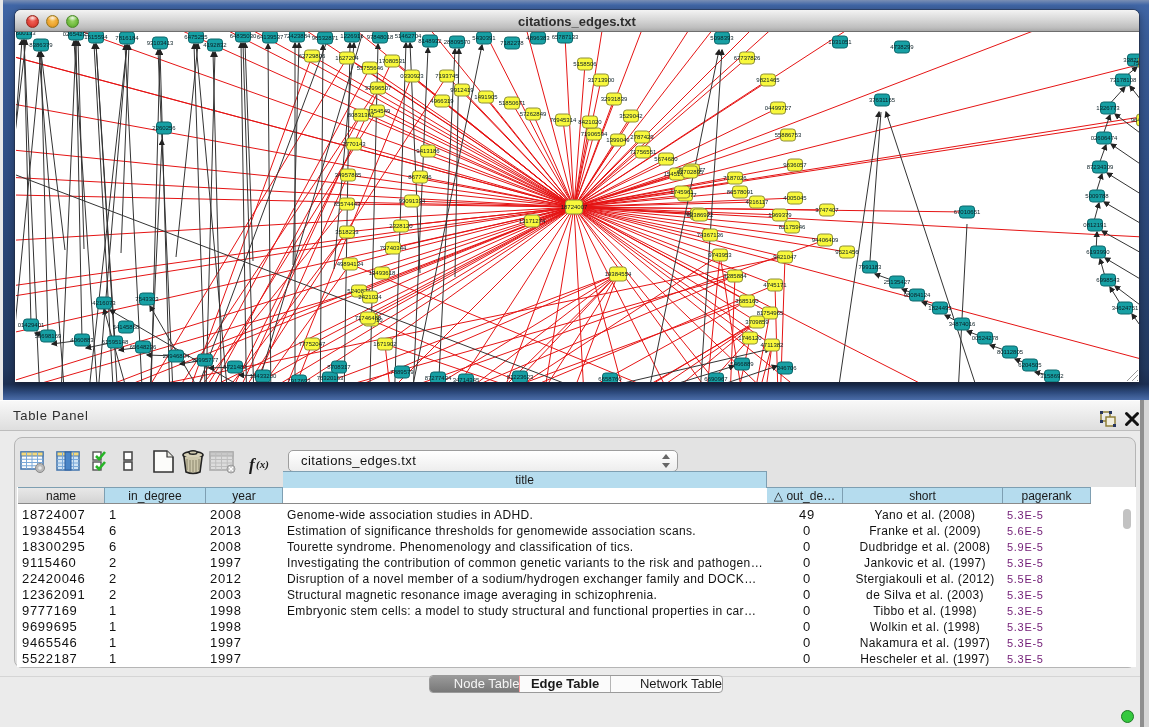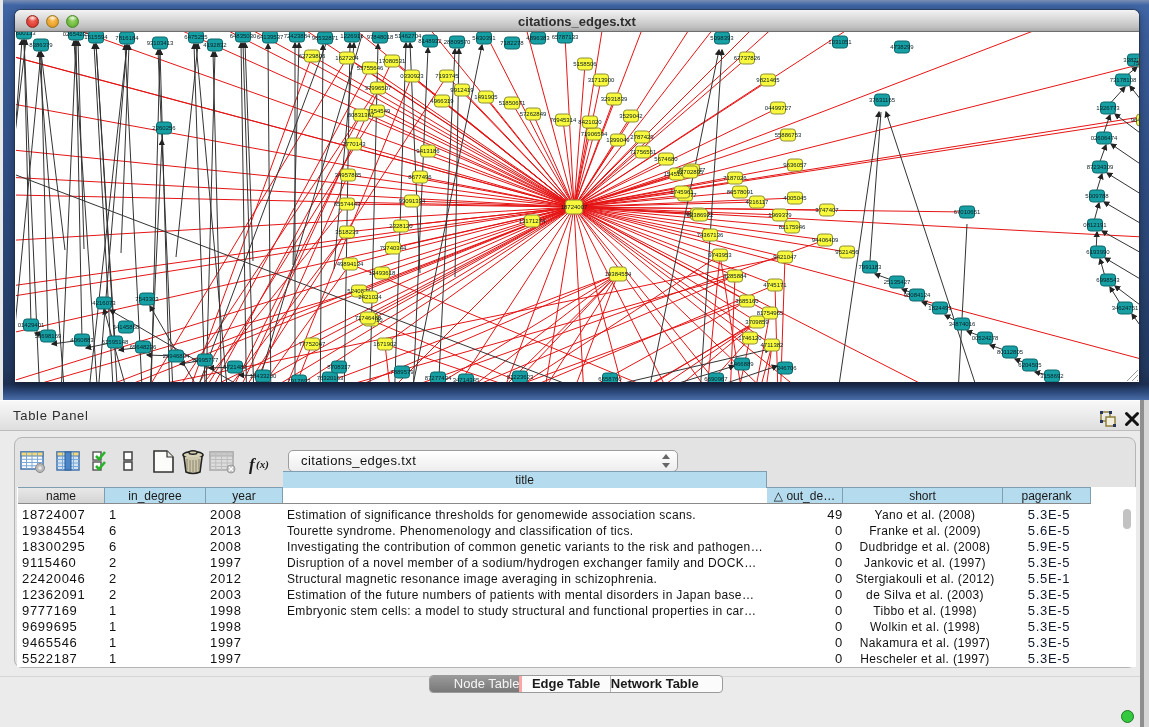--- a/index.html
+++ b/index.html
@@ -722,29 +722,29 @@
     <div style="height:16px;line-height:16px;overflow:hidden;white-space:nowrap">2008</div>
     <div style="height:16px;line-height:16px;overflow:hidden;white-space:nowrap">1997</div>
     <div style="height:16px;line-height:16px;overflow:hidden;white-space:nowrap">2012</div>
     <div style="height:16px;line-height:16px;overflow:hidden;white-space:nowrap">2003</div>
     <div style="height:16px;line-height:16px;overflow:hidden;white-space:nowrap">1998</div>
     <div style="height:16px;line-height:16px;overflow:hidden;white-space:nowrap">1998</div>
     <div style="height:16px;line-height:16px;overflow:hidden;white-space:nowrap">1997</div>
     <div style="height:16px;line-height:16px;overflow:hidden;white-space:nowrap">1997</div>
   </div>
 <div style="position:absolute;left:287px;top:507px;width:480px;font-size:12px;letter-spacing:0.35px;color:#111;text-align:left">
+    <div style="height:16px;line-height:16px;overflow:hidden;white-space:nowrap">Genome-wide association studies in ADHD.</div>
     <div style="height:16px;line-height:16px;overflow:hidden;white-space:nowrap">Estimation of significance thresholds for genomewide association scans.</div>
     <div style="height:16px;line-height:16px;overflow:hidden;white-space:nowrap">Tourette syndrome. Phenomenology and classification of tics.</div>
     <div style="height:16px;line-height:16px;overflow:hidden;white-space:nowrap">Investigating the contribution of common genetic variants to the risk and pathogen…</div>
     <div style="height:16px;line-height:16px;overflow:hidden;white-space:nowrap">Disruption of a novel member of a sodium/hydrogen exchanger family and DOCK…</div>
     <div style="height:16px;line-height:16px;overflow:hidden;white-space:nowrap">Structural magnetic resonance image averaging in schizophrenia.</div>
-    <div style="height:16px;line-height:16px;overflow:hidden;white-space:nowrap">Estimation of the future numbers of patients with mental disorders in Japan base…</div>
     <div style="height:16px;line-height:16px;overflow:hidden;white-space:nowrap">Embryonic stem cells: a model to study structural and functional properties in car…</div>
   </div>
-<div style="position:absolute;left:771px;top:507px;width:72px;font-size:13px;letter-spacing:0.7px;color:#111;text-align:right">
+<div style="position:absolute;left:771px;top:507px;width:72px;font-size:13px;letter-spacing:0.7px;color:#111;text-align:center">
     <div style="height:16px;line-height:16px;overflow:hidden;white-space:nowrap">49</div>
     <div style="height:16px;line-height:16px;overflow:hidden;white-space:nowrap">0</div>
     <div style="height:16px;line-height:16px;overflow:hidden;white-space:nowrap">0</div>
     <div style="height:16px;line-height:16px;overflow:hidden;white-space:nowrap">0</div>
     <div style="height:16px;line-height:16px;overflow:hidden;white-space:nowrap">0</div>
     <div style="height:16px;line-height:16px;overflow:hidden;white-space:nowrap">0</div>
     <div style="height:16px;line-height:16px;overflow:hidden;white-space:nowrap">0</div>
     <div style="height:16px;line-height:16px;overflow:hidden;white-space:nowrap">0</div>
     <div style="height:16px;line-height:16px;overflow:hidden;white-space:nowrap">0</div>
     <div style="height:16px;line-height:16px;overflow:hidden;white-space:nowrap">0</div>
@@ -754,44 +754,44 @@
     <div style="height:16px;line-height:16px;overflow:hidden;white-space:nowrap">Franke et al. (2009)</div>
     <div style="height:16px;line-height:16px;overflow:hidden;white-space:nowrap">Dudbridge et al. (2008)</div>
     <div style="height:16px;line-height:16px;overflow:hidden;white-space:nowrap">Jankovic et al. (1997)</div>
     <div style="height:16px;line-height:16px;overflow:hidden;white-space:nowrap">Stergiakouli et al. (2012)</div>
     <div style="height:16px;line-height:16px;overflow:hidden;white-space:nowrap">de Silva et al. (2003)</div>
     <div style="height:16px;line-height:16px;overflow:hidden;white-space:nowrap">Tibbo et al. (1998)</div>
     <div style="height:16px;line-height:16px;overflow:hidden;white-space:nowrap">Wolkin et al. (1998)</div>
     <div style="height:16px;line-height:16px;overflow:hidden;white-space:nowrap">Nakamura et al. (1997)</div>
     <div style="height:16px;line-height:16px;overflow:hidden;white-space:nowrap">Hescheler et al. (1997)</div>
   </div>
-<div style="position:absolute;left:1007px;top:507px;width:84px;font-size:13px;letter-spacing:0.7px;color:#0f172a;text-align:center">
+<div style="position:absolute;left:1007px;top:507px;width:84px;font-size:11px;letter-spacing:0.7px;color:#701a75;text-align:left">
     <div style="height:16px;line-height:16px;overflow:hidden;white-space:nowrap">5.3E-5</div>
     <div style="height:16px;line-height:16px;overflow:hidden;white-space:nowrap">5.6E-5</div>
     <div style="height:16px;line-height:16px;overflow:hidden;white-space:nowrap">5.9E-5</div>
     <div style="height:16px;line-height:16px;overflow:hidden;white-space:nowrap">5.3E-5</div>
-    <div style="height:16px;line-height:16px;overflow:hidden;white-space:nowrap">5.5E-1</div>
+    <div style="height:16px;line-height:16px;overflow:hidden;white-space:nowrap">5.5E-8</div>
     <div style="height:16px;line-height:16px;overflow:hidden;white-space:nowrap">5.3E-5</div>
     <div style="height:16px;line-height:16px;overflow:hidden;white-space:nowrap">5.3E-5</div>
     <div style="height:16px;line-height:16px;overflow:hidden;white-space:nowrap">5.3E-5</div>
     <div style="height:16px;line-height:16px;overflow:hidden;white-space:nowrap">5.3E-5</div>
     <div style="height:16px;line-height:16px;overflow:hidden;white-space:nowrap">5.3E-5</div>
   </div>
 
 <div class="abs" style="left:1123px;top:509px;width:8px;height:20px;border-radius:4px;background:#c2c2c2"></div>
 
 <div class="abs" style="left:0;top:676px;width:1149px;height:1px;background:#d5d5d5"></div>
 <div class="abs" style="left:429px;top:675px;width:294px;height:18px;border:1px solid #9a9a9a;border-radius:4px;
   background:#fbfbfb;box-sizing:border-box;overflow:hidden;display:flex">
   <div style="width:90px;background:linear-gradient(#9a9a9a,#787878);color:#f5f5f5;font-size:13px;
        line-height:16px;text-align:right">Node Table</div>
-  <div style="width:91px;border-left:3px solid #fca5a5;color:#1a1a1a;font-size:13px;font-weight:bold;
+  <div style="width:91px;border-left:1px solid #fca5a5;color:#1a1a1a;font-size:13px;font-weight:bold;
        line-height:16px;text-align:center;box-sizing:border-box">Edge Table</div>
-  <div style="width:113px;border-left:1px solid #b5b5b5;color:#1a1a1a;font-size:13px;font-weight:bold;
-       line-height:16px;text-align:left;box-sizing:border-box">Network Table</div>
+  <div style="width:113px;border-left:1px solid #b5b5b5;color:#1a1a1a;font-size:13px;font-weight:normal;
+       line-height:16px;text-align:right;box-sizing:border-box">Network Table</div>
 </div>
 
 <div class="abs" style="left:1026px;top:739px;width:90px;text-align:right;font-size:13px;color:#222;white-space:nowrap">Memory: OK</div>
 <div class="abs" style="left:1121px;top:710px;width:11px;height:11px;border-radius:50%;
   background:#35c93f;border:1px solid #1c7a24"></div>
 
 <div class="abs" style="left:1140px;top:400px;width:4px;height:327px;background:#8e8e8e"></div>
 <div class="abs" style="left:1144px;top:400px;width:5px;height:327px;background:#d6d6d6"></div>
 
 <div class="abs" style="left:0;top:0;width:3px;height:400px;background:#e9e9e9"></div>

